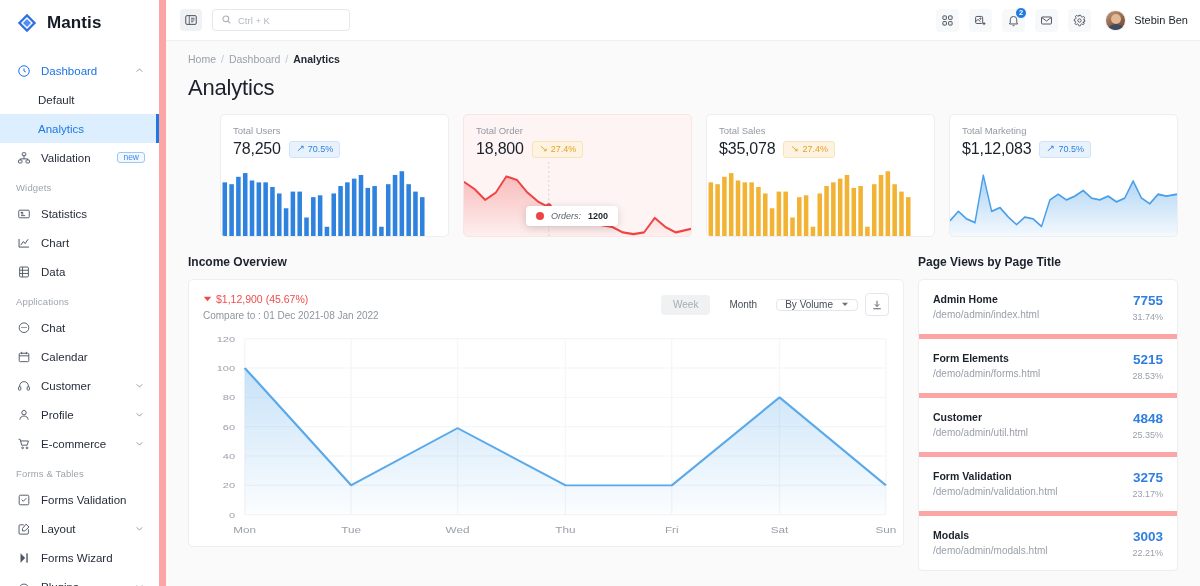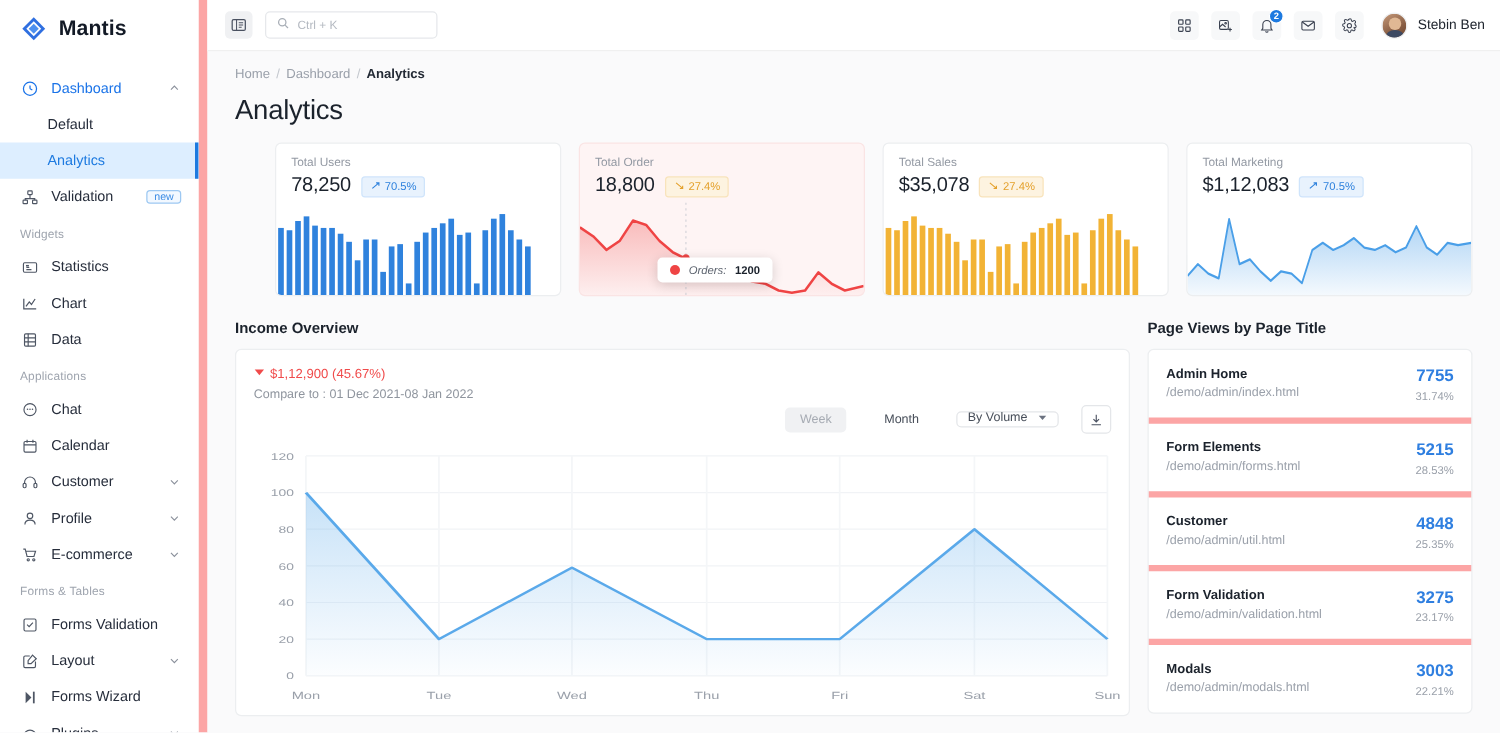--- a/index.html
+++ b/index.html
@@ -131,30 +131,30 @@
   .lower { display: flex; gap: 14px; margin-top: 18px; }
   .col-left { flex: 1 1 auto; min-width: 0; }
   .col-right { flex: 0 0 260px; }
   .section-title { font-size: 12px; font-weight: 700; color: #1b222c; margin-bottom: 10px; }
   .panel { background: #fff; border: 1px solid #eceef0; border-radius: 5px; }
   .panel-body { padding: 13px 14px 0 14px; }
   .io-head { display: flex; align-items: flex-start; }
   .io-left { flex: 1; }
   .io-delta { font-size: 10.5px; color: #f04b4b; display: flex; align-items: center; gap: 4px; }
   .io-compare { font-size: 10px; color: #8f959e; margin-top: 5px; }
-  .io-ctrls { display: flex; align-items: center; gap: 18px; margin-top: 31px; }
+  .io-ctrls { display: flex; align-items: center; gap: 7px; }
   .btn-seg {
     font-size: 10px; padding: 5px 12px; border-radius: 4px; cursor: pointer;
     color: #8e949d; background: transparent; border: none; line-height: 1;
   }
   .btn-seg.on { background: #f0f1f3; color: #a6abb3; }
   .btn-seg.off { color: #474e59; }
   .select {
     font-size: 10px; padding: 0 8px; border: 1px solid #e4e6e9; border-radius: 4px;
-    color: #474e59; display: flex; align-items: flex-start; gap: 8px; cursor: pointer; background:#fff; line-height:1;
+    color: #474e59; display: flex; align-items: flex-end; gap: 8px; cursor: pointer; background:#fff; line-height:1;
   }
   .icon-btn {
     width: 24px; height: 23px; border: 1px solid #e4e6e9; border-radius: 4px;
     display: flex; align-items: center; justify-content: center; cursor: pointer; color: #4a5160; background:#fff;
   }
   .chart-area { padding: 6px 6px 4px 6px; position: relative; }
   .chart-area svg { display: block; width: 100%; }
 
   
   .pv-list { }

